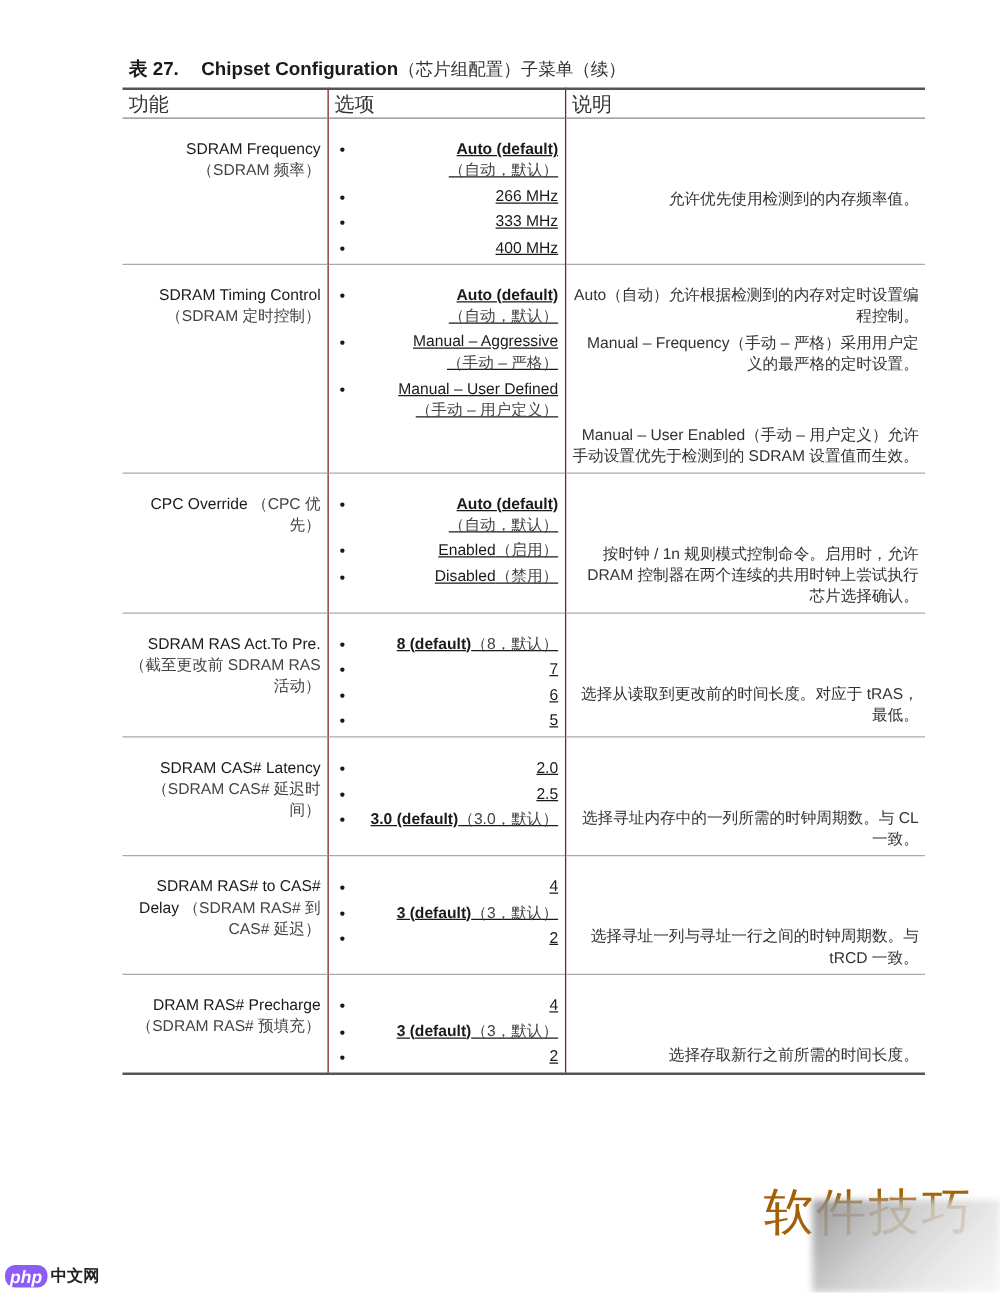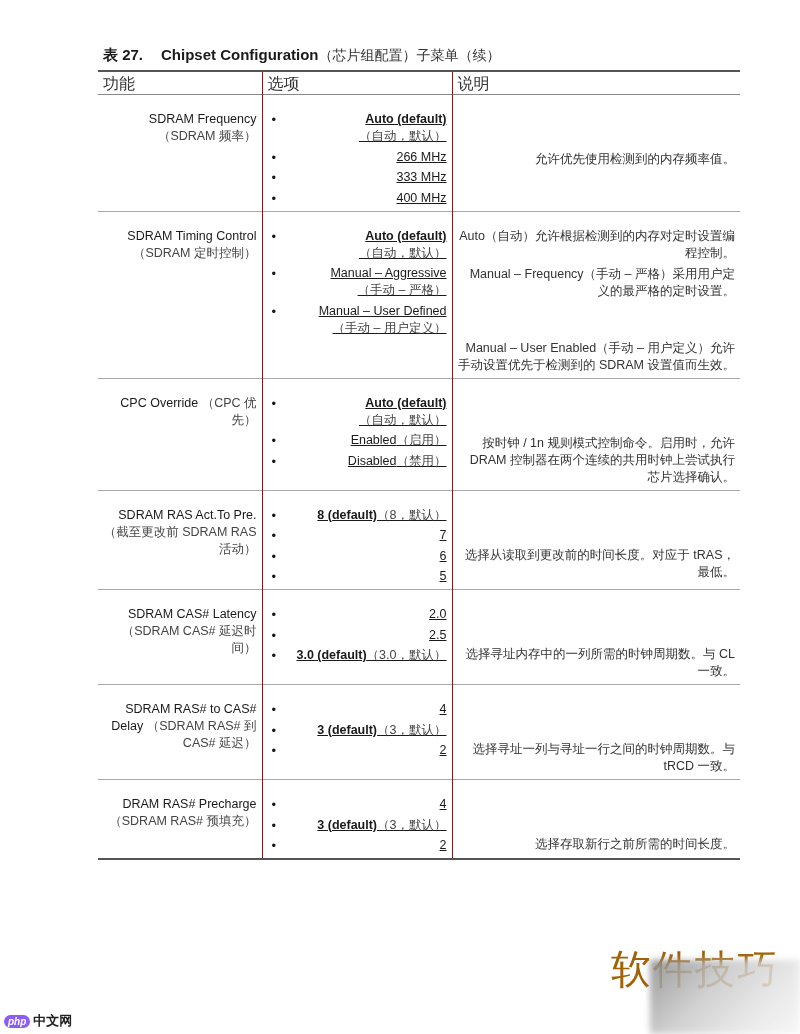--- a/index.html
+++ b/index.html
@@ -44,21 +44,21 @@
   }
   .blur-block {
     position: absolute; left: 650px; top: 960px; width: 150px; height: 74px;
     background: linear-gradient(135deg, #8a8a8a 0%, #c9c9c9 40%, #e5e5e5 70%, #f6f6f6 100%);
     filter: blur(3px); opacity: 0.85;
   }
   .logo {
     position: absolute; left: 4px; top: 1012px; display: flex; align-items: center; gap: 3px;
   }
   .logo .badge {
-    background: #8b5cf6; color: #fff; font-size: 10px; font-weight: bold; border-radius: 8px;
+    background: #8b5cf6; color: #fff; font-size: 14px; font-weight: bold; border-radius: 8px;
     padding: 1px 4px; font-style: italic; text-align: right;
   }
   .logo .name { font-size: 13px; color: #222; font-weight: bold; text-align: center; }
 </style>
 </head>
 <body>
 
 <div class="title">
   <span class="num">表 27.</span><span class="en">Chipset Configuration</span><span class="cn">（芯片组配置）子菜单（续）</span>
 </div>

